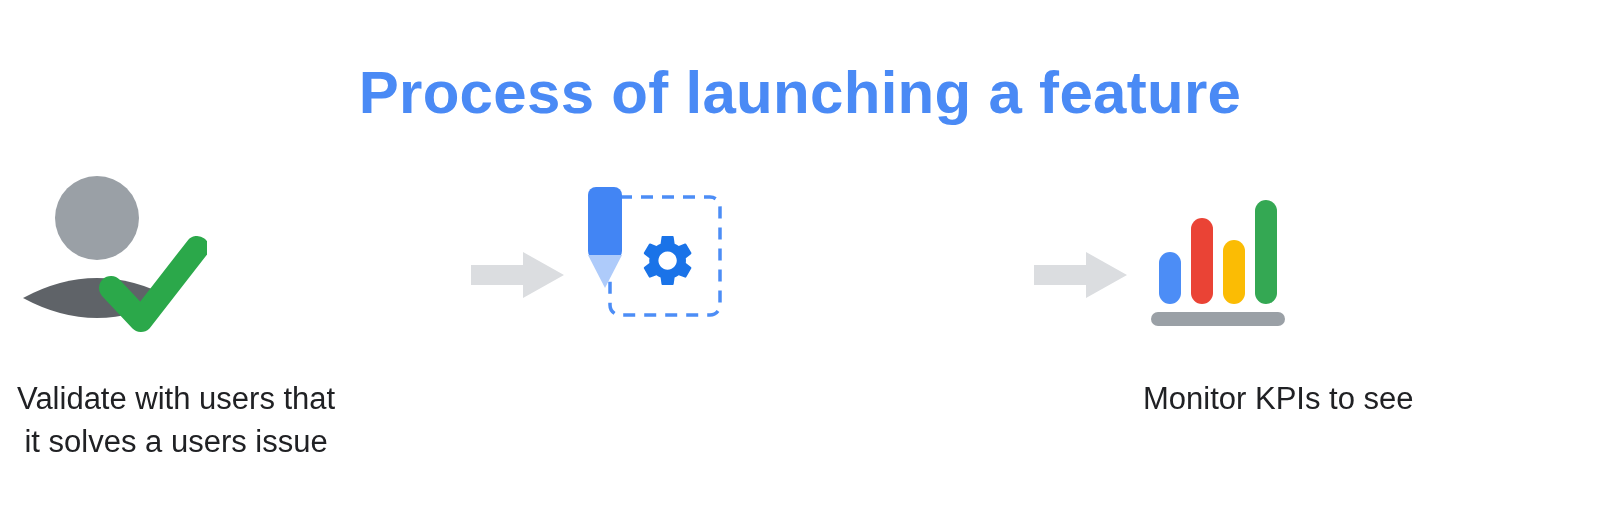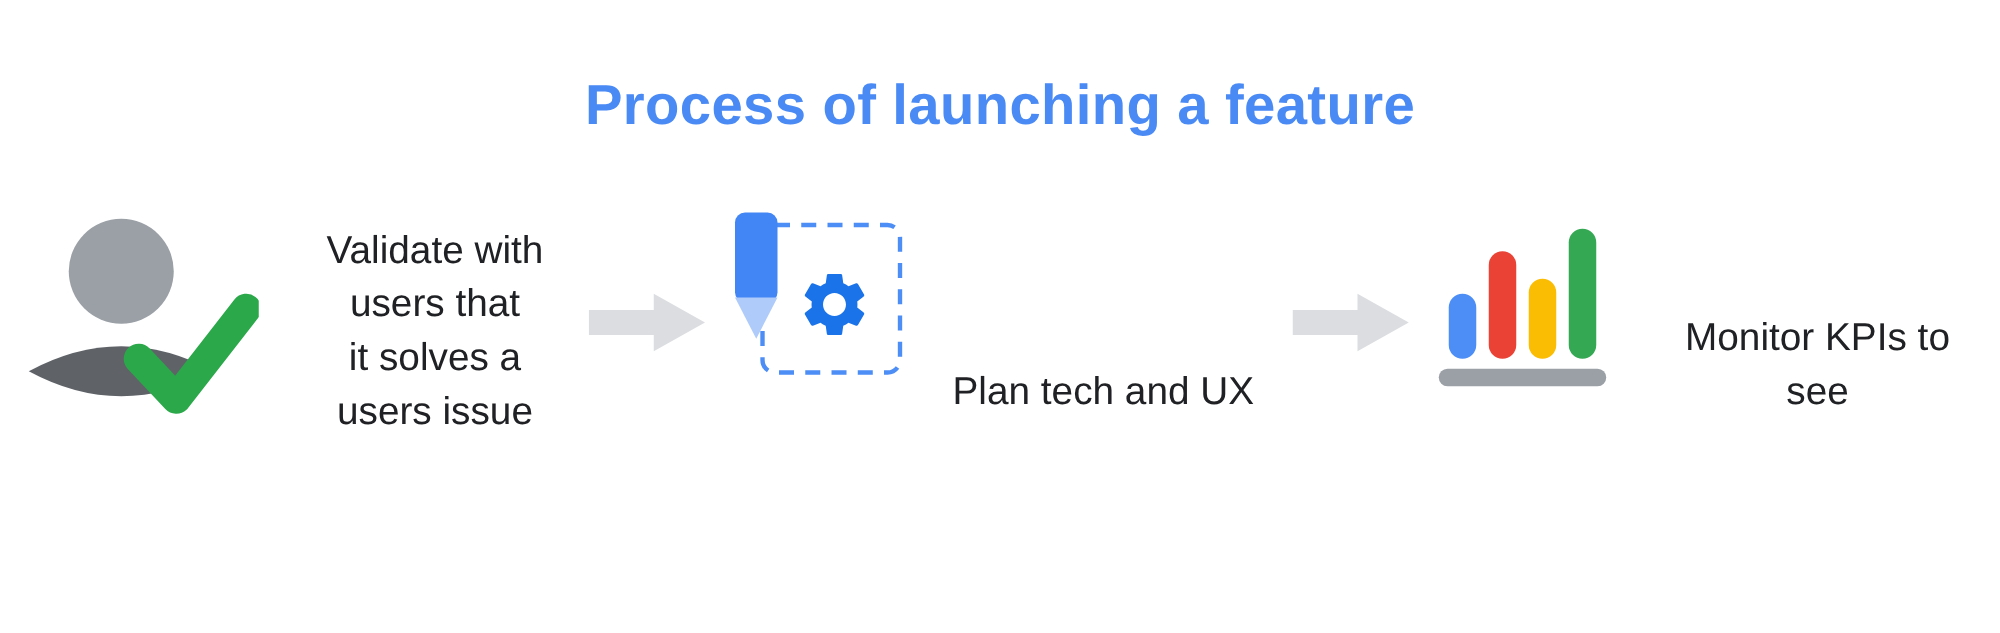--- a/index.html
+++ b/index.html
@@ -8,37 +8,36 @@
     position: relative;
     width: 1600px;
     height: 506px;
     background: #ffffff;
     font-family: "Liberation Sans", "DejaVu Sans", sans-serif;
     overflow: hidden;
   }
   .title {
     margin-top: 58px;
     text-align: center;
-    font-size: 45px;
+    font-size: 60px;
     font-weight: 700;
     color: #4a8af5;
     letter-spacing: 0.3px;
   }
   .row {
     display: flex;
     justify-content: center;
     align-items: flex-start;
     margin-top: 42px;
   }
   .step {
     width: 440px;
     display: flex;
-    flex-direction: row;
-    align-items: flex-end;
-    gap: 32px;
+    flex-direction: column;
+    align-items: flex-start;
   }
   .icon-wrap {
     height: 182px;
     display: flex;
     align-items: center;
     justify-content: center;
   }
   .label {
     margin-top: 26px;
     text-align: center;
@@ -84,21 +83,20 @@
     <div class="step">
       <div class="icon-wrap">
         <svg width="150" height="150" viewBox="0 0 150 150">
           <rect x="30" y="12" width="110" height="118" rx="10" fill="none" stroke="#4c8df6" stroke-width="3.5" stroke-dasharray="12 9"></rect>
           <rect x="8" y="2" width="34" height="72" rx="8" fill="#4285f4"></rect>
           <polygon points="8,70 42,70 25,103" fill="#aecbfa"></polygon>
           <path transform="translate(57,45) scale(2.55)" fill="#1a73e8" d="M19.14,12.94c0.04-0.3,0.06-0.61,0.06-0.94c0-0.32-0.02-0.64-0.07-0.94l2.03-1.58c0.18-0.14,0.23-0.41,0.12-0.61 l-1.92-3.32c-0.12-0.22-0.37-0.29-0.59-0.22l-2.39,0.96c-0.5-0.38-1.03-0.7-1.62-0.94L14.4,2.81c-0.04-0.24-0.24-0.41-0.48-0.41 h-3.84c-0.24,0-0.43,0.17-0.47,0.41L9.25,5.35C8.66,5.59,8.12,5.92,7.63,6.29L5.24,5.33c-0.22-0.08-0.47,0-0.59,0.22L2.74,8.87 C2.62,9.08,2.66,9.34,2.86,9.48l2.03,1.58C4.84,11.36,4.8,11.69,4.8,12s0.02,0.64,0.07,0.94l-2.03,1.58 c-0.18,0.14-0.23,0.41-0.12,0.61l1.92,3.32c0.12,0.22,0.37,0.29,0.59,0.22l2.39-0.96c0.5,0.38,1.03,0.7,1.62,0.94l0.36,2.54 c0.05,0.24,0.24,0.41,0.48,0.41h3.84c0.24,0,0.44-0.17,0.47-0.41l0.36-2.54c0.59-0.24,1.13-0.56,1.62-0.94l2.39,0.96 c0.22,0.08,0.47,0,0.59-0.22l1.92-3.32c0.12-0.22,0.07-0.47-0.12-0.61L19.14,12.94z M12,15.6c-1.98,0-3.6-1.62-3.6-3.6 s1.62-3.6,3.6-3.6s3.6,1.62,3.6,3.6S13.98,15.6,12,15.6z"></path>
         </svg>
       </div>
       <div class="label">
-        <span class="line">Plan tech and UX</span>
       </div>
     </div>
 
     <div class="arrow">
       <svg width="95" height="52" viewBox="0 0 95 52">
         <polygon points="0,16 52,16 52,3 93,26 52,49 52,36 0,36" fill="#dbdde0"></polygon>
       </svg>
     </div>
 
     <div class="step">

